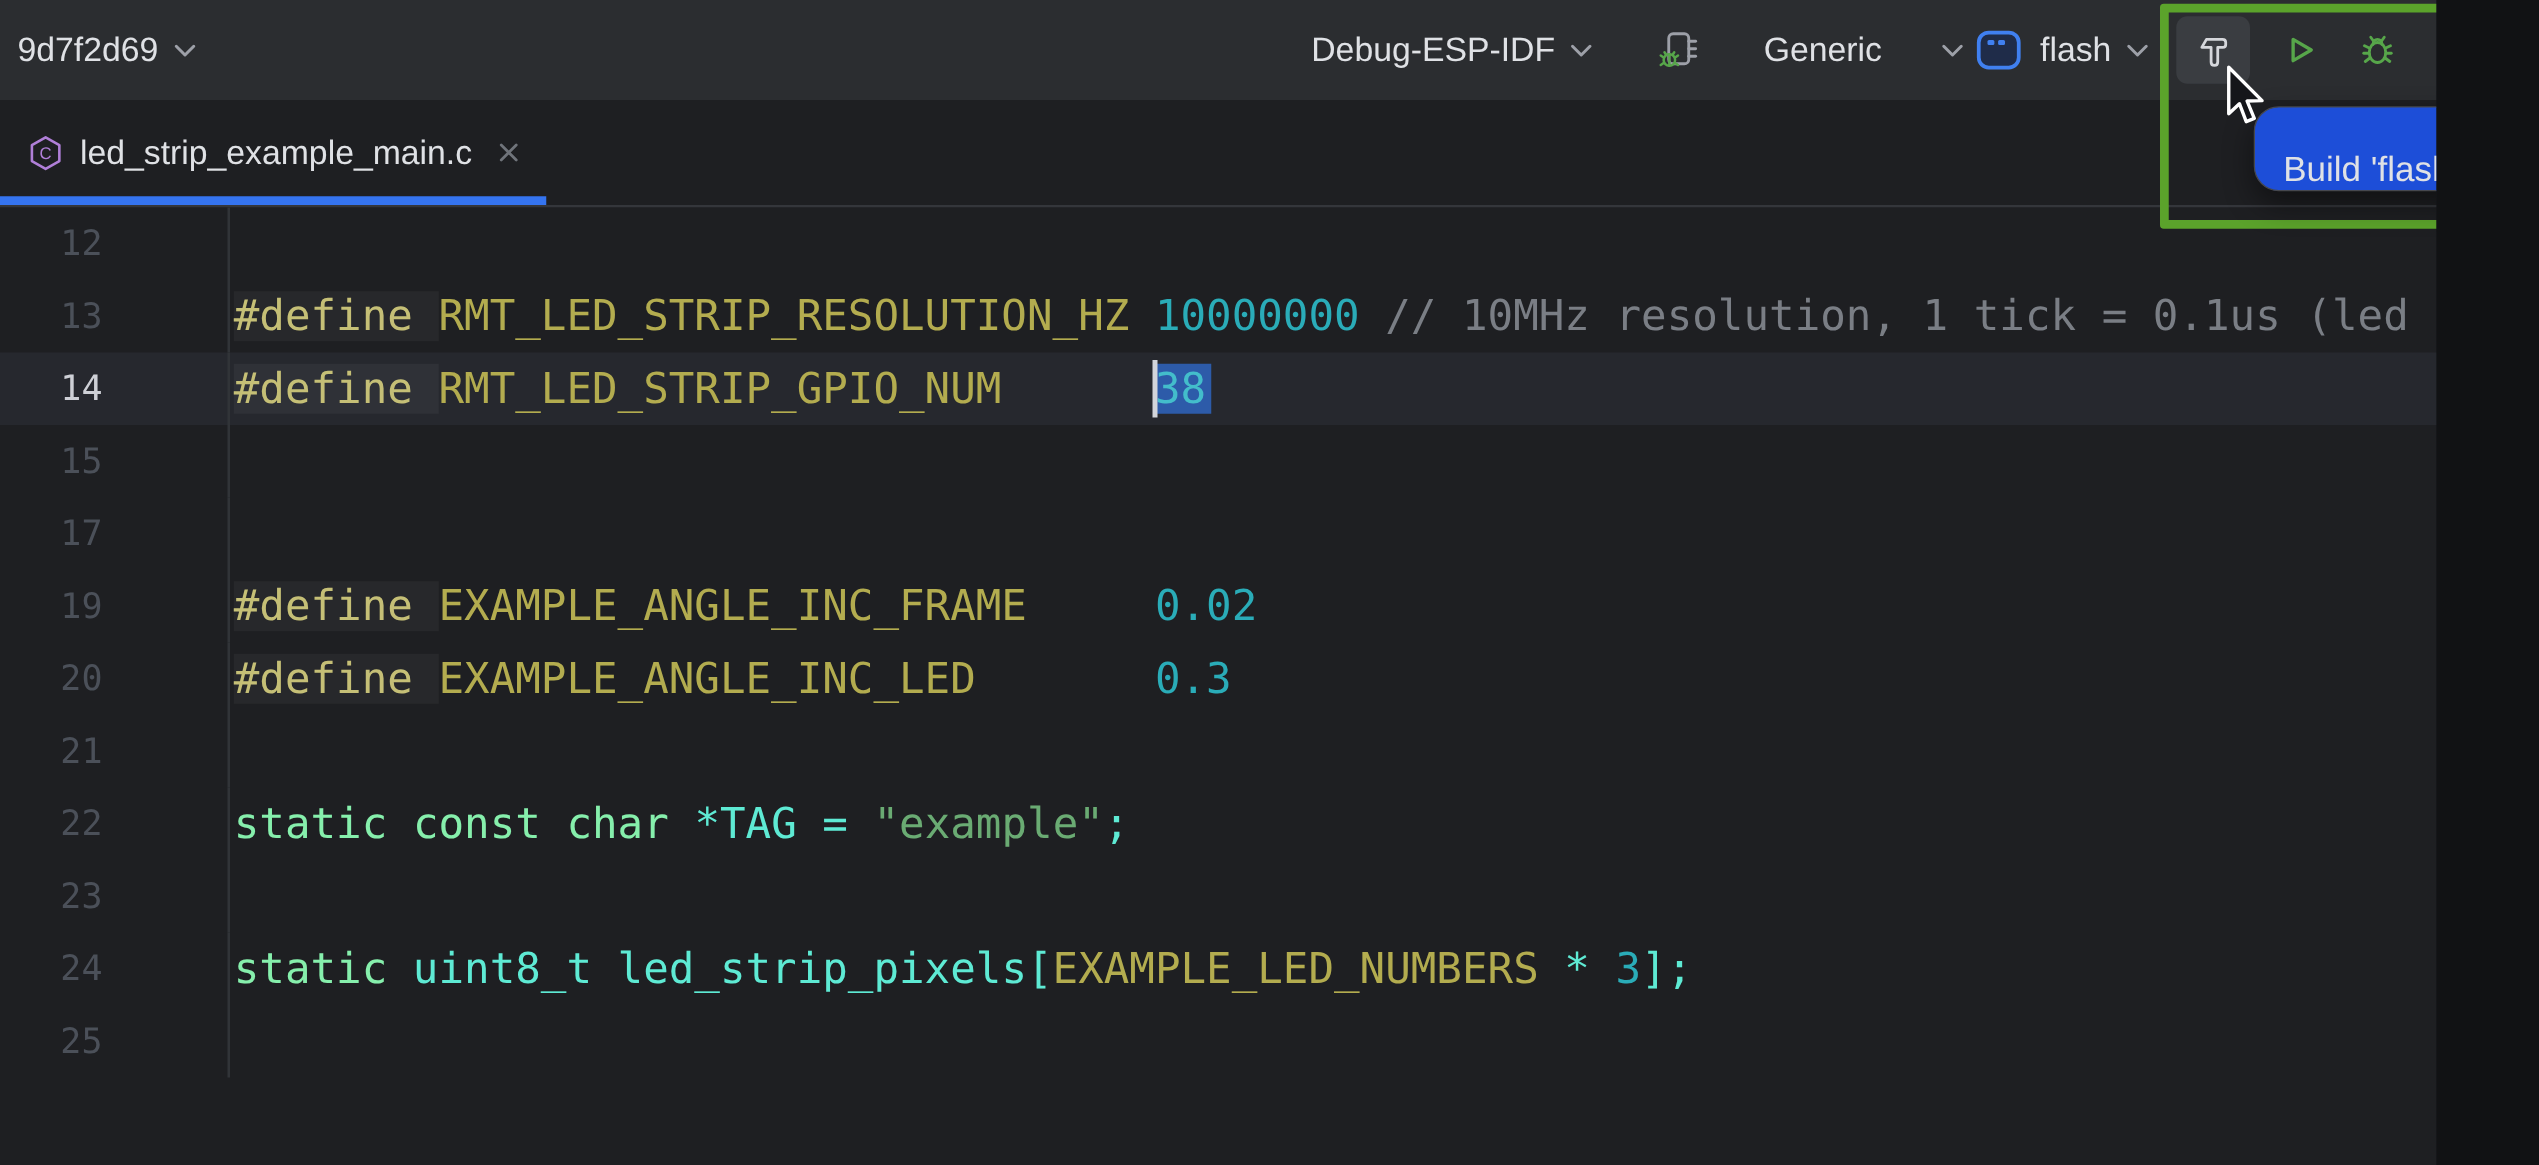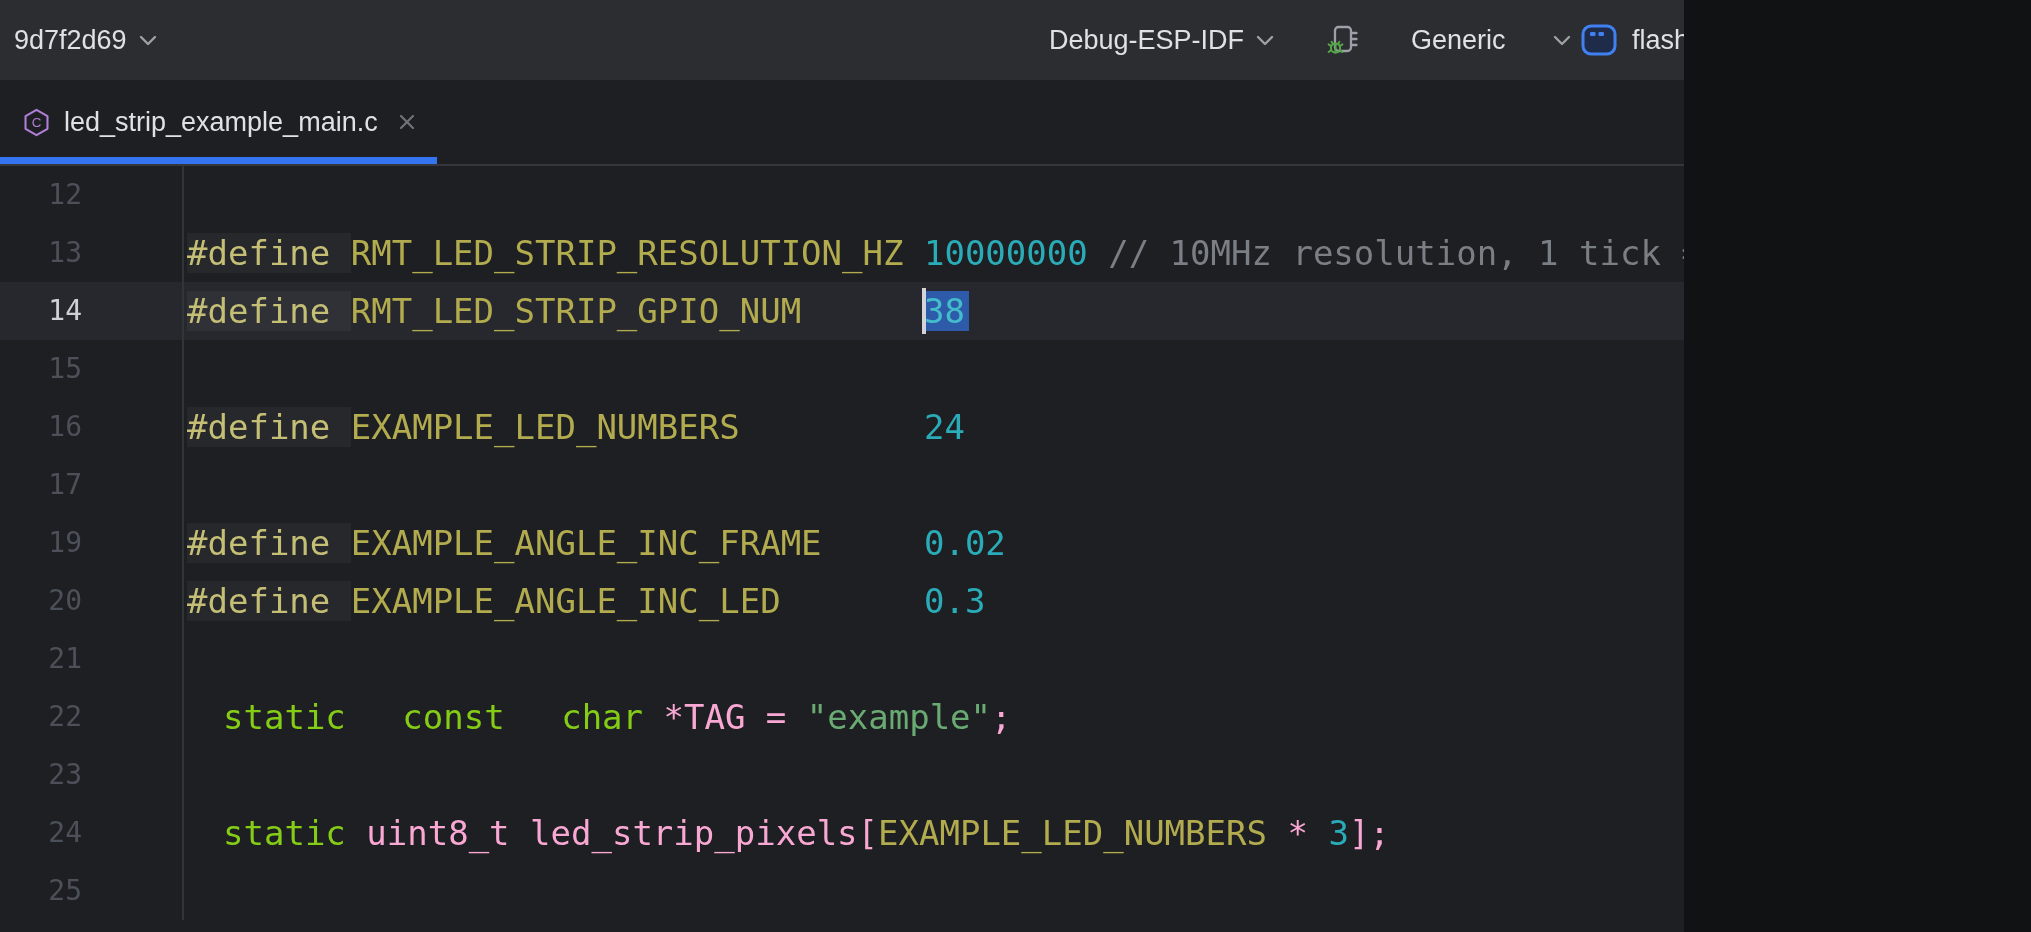--- a/index.html
+++ b/index.html
@@ -1,17 +1,17 @@
 <!DOCTYPE html>
 <html><head>
 <meta charset="utf-8">
 <style>
   html,body{margin:0;padding:0;background:#111214;}
   .screen{
-    position:relative;width:1684px;height:932px;overflow:hidden;
+    position:relative;width:1949px;height:932px;overflow:hidden;
     background:#1e1f22;font-family:"Liberation Sans",sans-serif;
     -webkit-font-smoothing:antialiased;
   }
   
   .toolbar{position:absolute;left:0;top:0;width:2031px;height:80px;background:#2b2d30;}
   .tb-item{position:absolute;top:0;height:80px;display:flex;align-items:center;
     color:#dfe1e5;font-size:27px;white-space:nowrap;cursor:default;}
   .tb-item .lbl{color:#dfe1e5;}
   .chev{margin-left:12px;display:block;}
   .branch{left:14px;}
@@ -37,26 +37,26 @@
   
   .editor{position:absolute;left:0;top:166px;width:2031px;height:766px;background:#1e1f22;}
   .line{position:relative;height:58px;display:flex;white-space:pre;}
   .line.current{background:#26282e;}
   .gut{flex:0 0 184px;border-right:2px solid #313438;box-sizing:border-box;
     font-family:"DejaVu Sans Mono",monospace;font-size:28px;line-height:58px;
     color:#4b5059;text-align:right;padding-right:100px;}
   .line.current .gut{color:#ced0d6;}
   .codetxt{font-family:"DejaVu Sans Mono",monospace;font-size:34px;line-height:58px;
     color:#bcbec4;padding-left:3px;}
-  .tok-plain{color:#f9a8d4;}
+  .tok-plain{color:#5eead4;}
   .tok-directive{color:#c5bf76;background:rgba(255,255,255,0.045);}
   .tok-macro{color:#b3ac4f;}
   .tok-number{color:#2aacb8;}
   .tok-comment{color:#7a7e85;}
-  .tok-keyword{color:#84cc16;margin-left:36px;}
+  .tok-keyword{color:#86efac;}
   .tok-string{color:#6aab73;}
   .tok-number.sel{background:#2d5ba9;color:#43bdcb;padding-right:4px;}
   .caret{position:absolute;left:922px;top:288px;width:4px;height:46px;background:#d2d4da;z-index:12;}
   
   .annotation{position:absolute;left:1728px;top:3px;width:277px;height:180px;
     border:7px solid #5ba32b;border-radius:3px;box-sizing:border-box;z-index:40;pointer-events:none;}
   .tooltip{position:absolute;left:1803px;top:85px;width:187px;height:68px;background:#1d4ed8;
     border:1px solid #46484e;border-radius:20px;box-sizing:border-box;z-index:45;
     display:flex;align-items:flex-end;justify-content:center;color:#dfe1e5;font-size:28px;
     box-shadow:0 10px 24px rgba(0,0,0,0.45);}
@@ -169,21 +169,20 @@
       <div class="tab-underline"></div>
     </div>
   </div>
 
   <div class="editor">
     <div id="code-lines">
         <div class="line"><div class="gut">12</div><div class="codetxt"></div></div>
         <div class="line"><div class="gut">13</div><div class="codetxt"><span class="tok-directive">#define </span><span class="tok-macro">RMT_LED_STRIP_RESOLUTION_HZ</span><span class="tok-plain"> </span><span class="tok-number">10000000</span><span class="tok-plain"> </span><span class="tok-comment">// 10MHz resolution, 1 tick = 0.1us (led strip needs a high resolution)</span></div></div>
         <div class="line current"><div class="gut">14</div><div class="codetxt"><span class="tok-directive">#define </span><span class="tok-macro">RMT_LED_STRIP_GPIO_NUM</span><span class="tok-plain">      </span><span class="tok-number sel">38</span></div></div>
         <div class="line"><div class="gut">15</div><div class="codetxt"></div></div>
-        <div class="line"><div class="gut">16</div><div class="codetxt"><span class="tok-directive">#define </span><span class="tok-macro">EXAMPLE_LED_NUMBERS</span><span class="tok-plain">         </span><span class="tok-number">24</span></div></div>
         <div class="line"><div class="gut">17</div><div class="codetxt"></div></div>
         <div class="line"><div class="gut">19</div><div class="codetxt"><span class="tok-directive">#define </span><span class="tok-macro">EXAMPLE_ANGLE_INC_FRAME</span><span class="tok-plain">     </span><span class="tok-number">0.02</span></div></div>
         <div class="line"><div class="gut">20</div><div class="codetxt"><span class="tok-directive">#define </span><span class="tok-macro">EXAMPLE_ANGLE_INC_LED</span><span class="tok-plain">       </span><span class="tok-number">0.3</span></div></div>
         <div class="line"><div class="gut">21</div><div class="codetxt"></div></div>
         <div class="line"><div class="gut">22</div><div class="codetxt"><span class="tok-keyword">static</span><span class="tok-plain"> </span><span class="tok-keyword">const</span><span class="tok-plain"> </span><span class="tok-keyword">char</span><span class="tok-plain"> *TAG = </span><span class="tok-string">"example"</span><span class="tok-plain">;</span></div></div>
         <div class="line"><div class="gut">23</div><div class="codetxt"></div></div>
         <div class="line"><div class="gut">24</div><div class="codetxt"><span class="tok-keyword">static</span><span class="tok-plain"> uint8_t led_strip_pixels[</span><span class="tok-macro">EXAMPLE_LED_NUMBERS</span><span class="tok-plain"> * </span><span class="tok-number">3</span><span class="tok-plain">];</span></div></div>
         <div class="line"><div class="gut">25</div><div class="codetxt"></div></div>
       </div>
   </div>

